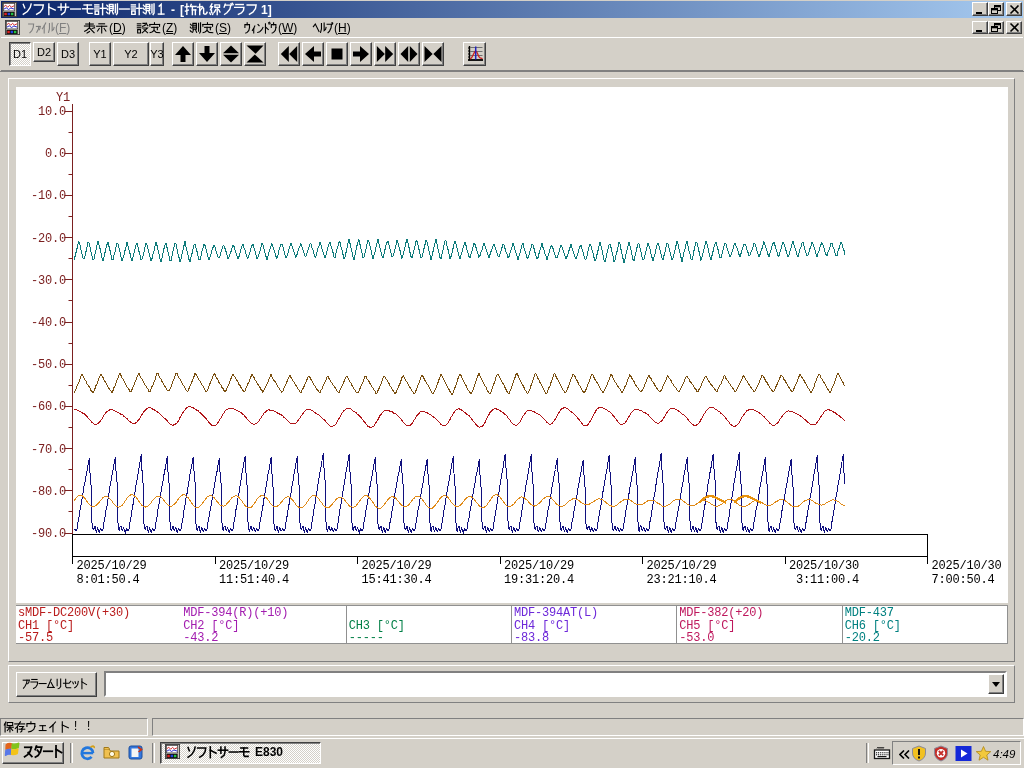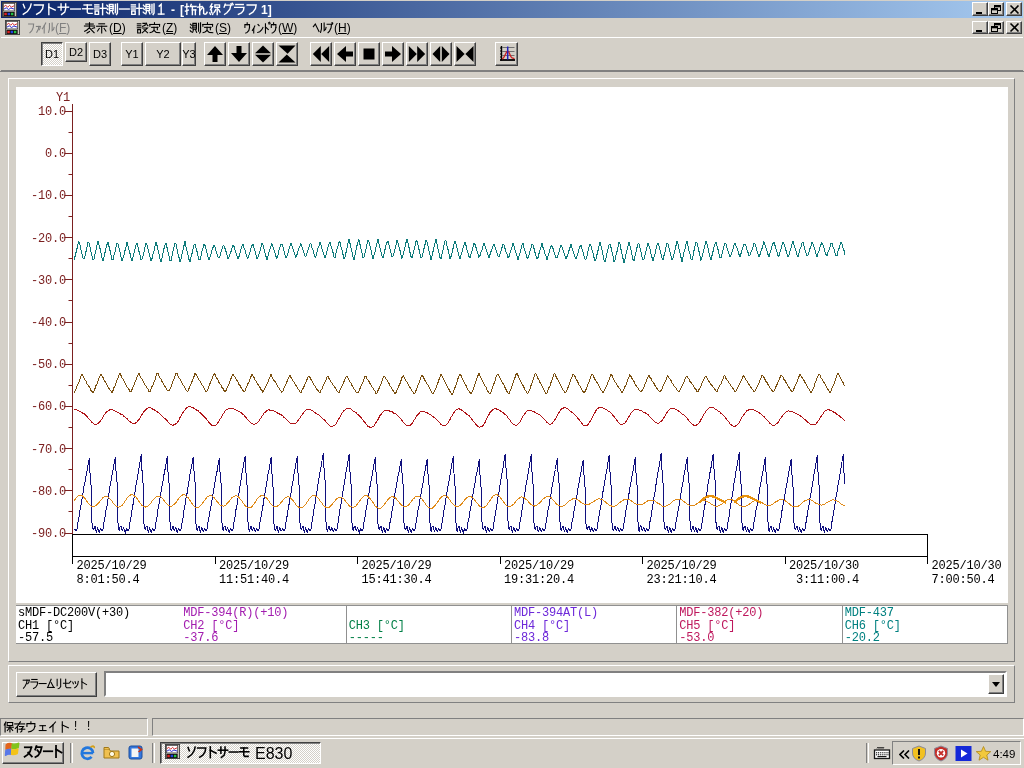--- a/index.html
+++ b/index.html
@@ -8,21 +8,21 @@
 .mono { font-family:"Liberation Mono",monospace; font-size:12px; letter-spacing:-0.2px; }
 #titlebar { position:absolute; left:1px; top:1px; width:1022px; height:17px;
   background:linear-gradient(to right,#0a246a,#a6caf0); }
 #menubar { position:absolute; left:1px; top:18px; width:1022px; height:20px; background:#d4d0c8;
   border-bottom:1px solid #fff; }
 .mtxt { position:absolute; font-size:12px; }
 #toolbar { position:absolute; left:1px; top:39px; width:1022px; height:32px; background:#d4d0c8;
   border-bottom:1px solid #808080; }
 .tbtn { position:absolute; background:#d4d0c8; border:1px solid;
   border-color:#fff #404040 #404040 #fff; box-shadow:inset -1px -1px 0 #808080;
-  display:flex; align-items:center; justify-content:center;margin-left:32px; }
+  display:flex; align-items:center; justify-content:center; }
 .tbtn.pressed { border-color:#404040 #fff #fff #404040; box-shadow:inset 1px 1px 0 #808080;
   background-image:linear-gradient(45deg,#fff 25%,transparent 25%,transparent 75%,#fff 75%),
     linear-gradient(45deg,#fff 25%,transparent 25%,transparent 75%,#fff 75%);
   background-size:2px 2px; background-position:0 0,1px 1px; }
 .tbl { font-size:11px; color:#000; }
 .wbtn { position:absolute; background:#d4d0c8; border:1px solid; border-color:#fff #404040 #404040 #fff;
   box-shadow:inset -1px -1px 0 #808080; display:flex; align-items:flex-end; justify-content:center; }
 #client { position:absolute; left:0; top:71px; width:1024px; height:647px; background:#d4d0c8;
   border-top:1px solid #808080; }
 #panel1 { position:absolute; left:8px; top:78px; width:1007px; height:584px;
@@ -51,21 +51,21 @@
   border:1px solid; border-color:#fff #404040 #404040 #fff; box-shadow:inset -1px -1px 0 #808080; }
 .tdiv { position:absolute; top:4px; width:3px; height:20px; border-left:1px solid #808080;
   border-right:1px solid #fff; }
 #taskbtn { position:absolute; left:160px; top:3px; width:161px; height:22px;
   border:1px solid; border-color:#404040 #fff #fff #404040; box-shadow:inset 1px 1px 0 #808080;
   background:#d4d0c8;
   background-image:linear-gradient(45deg,#fff 25%,transparent 25%,transparent 75%,#fff 75%),
     linear-gradient(45deg,#fff 25%,transparent 25%,transparent 75%,#fff 75%);
   background-size:2px 2px; background-position:0 0,1px 1px; }
 #tray { position:absolute; left:892px; top:2px; width:129px; height:24px;
-  border:1px solid; border-color:#808080 #fff #fff #808080; }
+  border:1px solid; border-color:#808080 #fff #fff #808080;font-style:italic; }
 </style></head>
 <body>
 <div id="titlebar"></div>
 <svg width="15" height="15" viewBox="0 0 16 16" style="position:absolute;left:2px;top:2px">
     <rect x="0.5" y="0.5" width="15" height="15" fill="#c8c4bc" stroke="#404040"></rect>
     <rect x="1.5" y="1.5" width="12" height="8" fill="#fff" stroke="#404040" stroke-width="0.8"></rect>
     <polyline points="2,5 4,3.4 6,5.6 8,3.6 10,5.4 13,4" fill="none" stroke="#d02020" stroke-width="1"></polyline>
     <polyline points="2,7.6 4.5,6.2 7,8 9.5,6.4 13,7.6" fill="none" stroke="#2020d0" stroke-width="1"></polyline>
     <rect x="1.5" y="10.5" width="12" height="4.5" fill="#101010"></rect>
     <rect x="2.5" y="11.5" width="2.6" height="2.6" fill="#e02020"></rect>
@@ -467,29 +467,29 @@
     <text x="488.0" y="482" class="mono" fill="#000" xml:space="preserve">2025/10/29</text>
     <text x="488.0" y="496" class="mono" fill="#000" xml:space="preserve">19:31:20.4</text>
     <text x="630.5" y="482" class="mono" fill="#000" xml:space="preserve">2025/10/29</text>
     <text x="630.5" y="496" class="mono" fill="#000" xml:space="preserve">23:21:10.4</text>
     <text x="773.0" y="482" class="mono" fill="#000" xml:space="preserve">2025/10/30</text>
     <text x="773.0" y="496" class="mono" fill="#000" xml:space="preserve"> 3:11:00.4</text>
     <text x="915.5" y="482" class="mono" fill="#000" xml:space="preserve">2025/10/30</text>
     <text x="915.5" y="496" class="mono" fill="#000" xml:space="preserve">7:00:50.4</text>
   </svg>
 <div id="legend"></div>
-<div class="lcell" style="left:16.0px;width:181px;color:#000000">
+<div class="lcell" style="left:16.0px;width:181px;color:#b91c1c">
     <div>sMDF-DC200V(+30)&nbsp;</div>
     <div>CH1 [°C]</div>
     <div>-57.5</div>
   </div>
 <div class="lcell" style="left:181.3px;width:165.3px;color:#a21caf">
     <div>MDF-394(R)(+10)&nbsp;</div>
     <div>CH2 [°C]</div>
-    <div>-37.6</div>
+    <div>-43.2</div>
   </div>
 <div class="lcell" style="left:346.7px;width:165.3px;color:#007f46">
     <div>&nbsp;</div>
     <div>CH3 [°C]</div>
     <div>-----</div>
   </div>
 <div class="lcell" style="left:512.0px;width:165.3px;color:#6d28d9">
     <div>MDF-394AT(L)&nbsp;</div>
     <div>CH4 [°C]</div>
     <div>-83.8</div>
@@ -677,13 +677,13 @@
       <path d="M24.30,4.18 L30.00,7.17"></path>
       <path d="M32.32,4.18 L41.63,4.18"></path>
       <path d="M34.90,1.07 L34.90,7.17"></path>
       <path d="M39.04,1.07 L39.04,5.67 L38.22,9.12 L35.42,11.42"></path>
       <path d="M43.23,6.02 L51.92,6.02"></path>
       <path d="M54.86,1.99 L61.49,1.99"></path>
       <path d="M53.52,5.79 L62.83,5.79"></path>
       <path d="M57.76,1.99 L57.76,9.24 L58.59,10.39 L62.11,10.39"></path>
     </g>
   </svg>
-<span class="abs" style="left:255px;top:745px;font-size:16px;font-weight:normal">E830</span>
+<span class="abs" style="left:255px;top:745px;font-size:12px;font-weight:bold">E830</span>
 
 </body></html>

